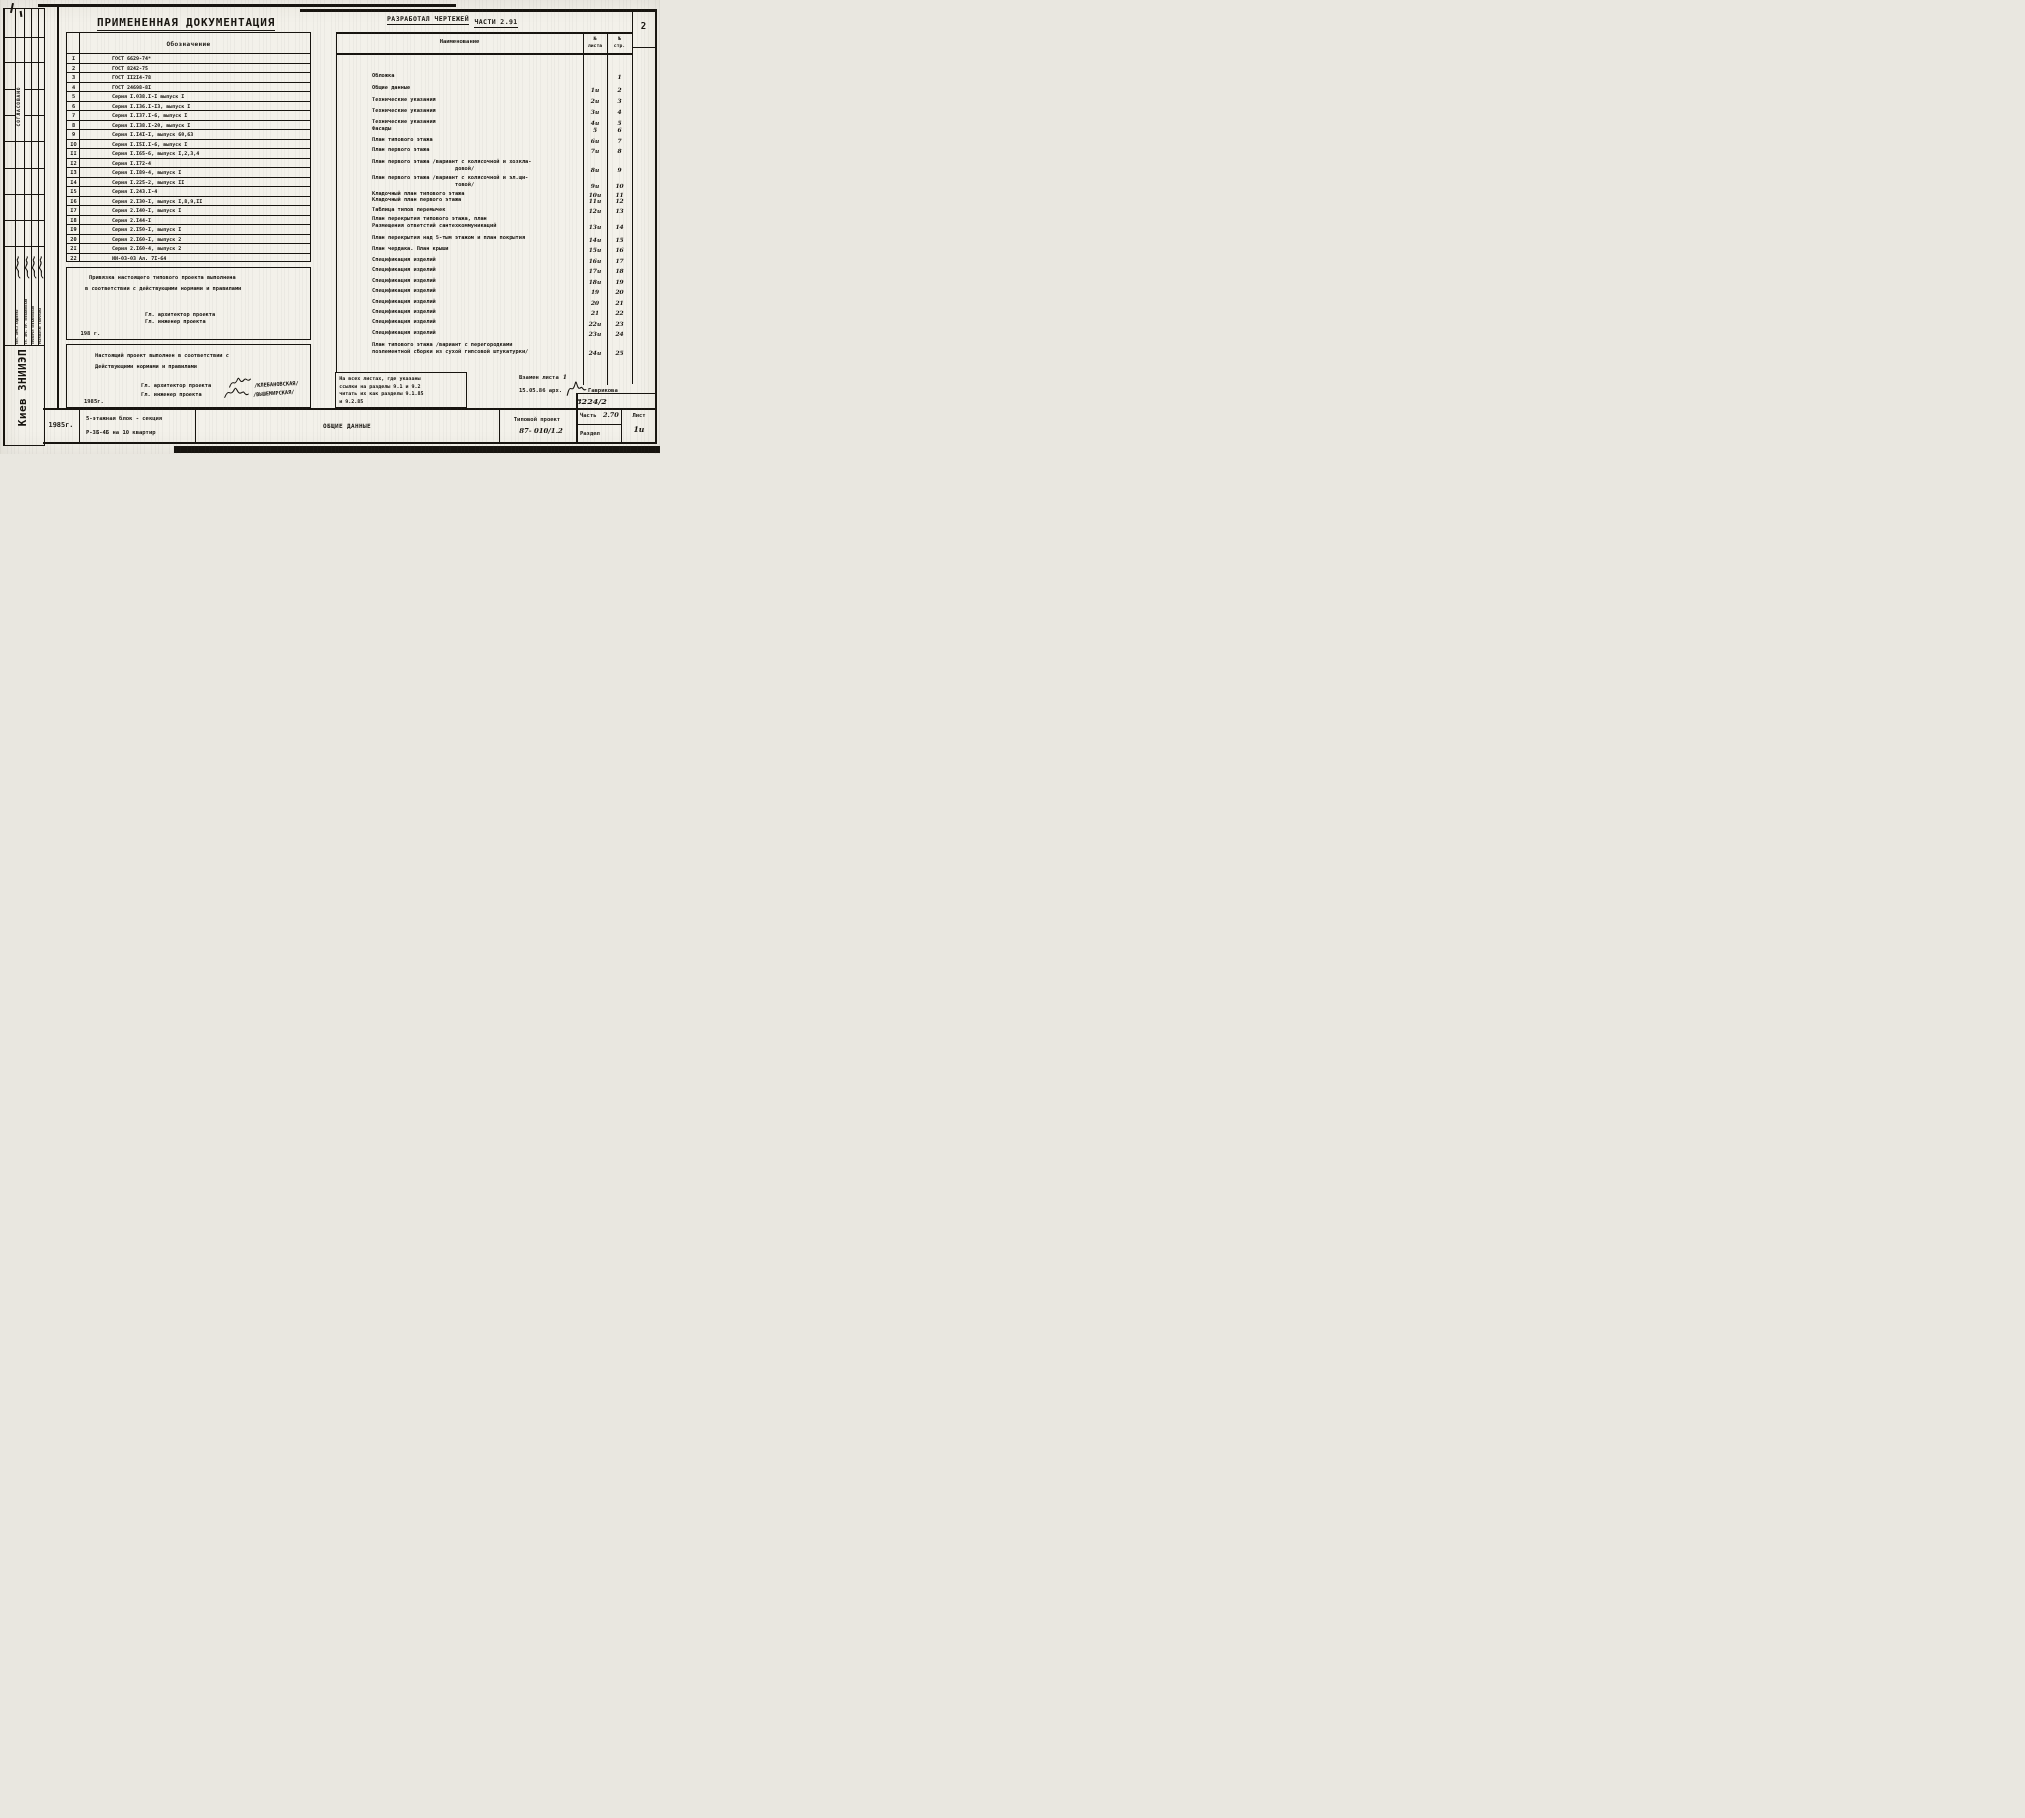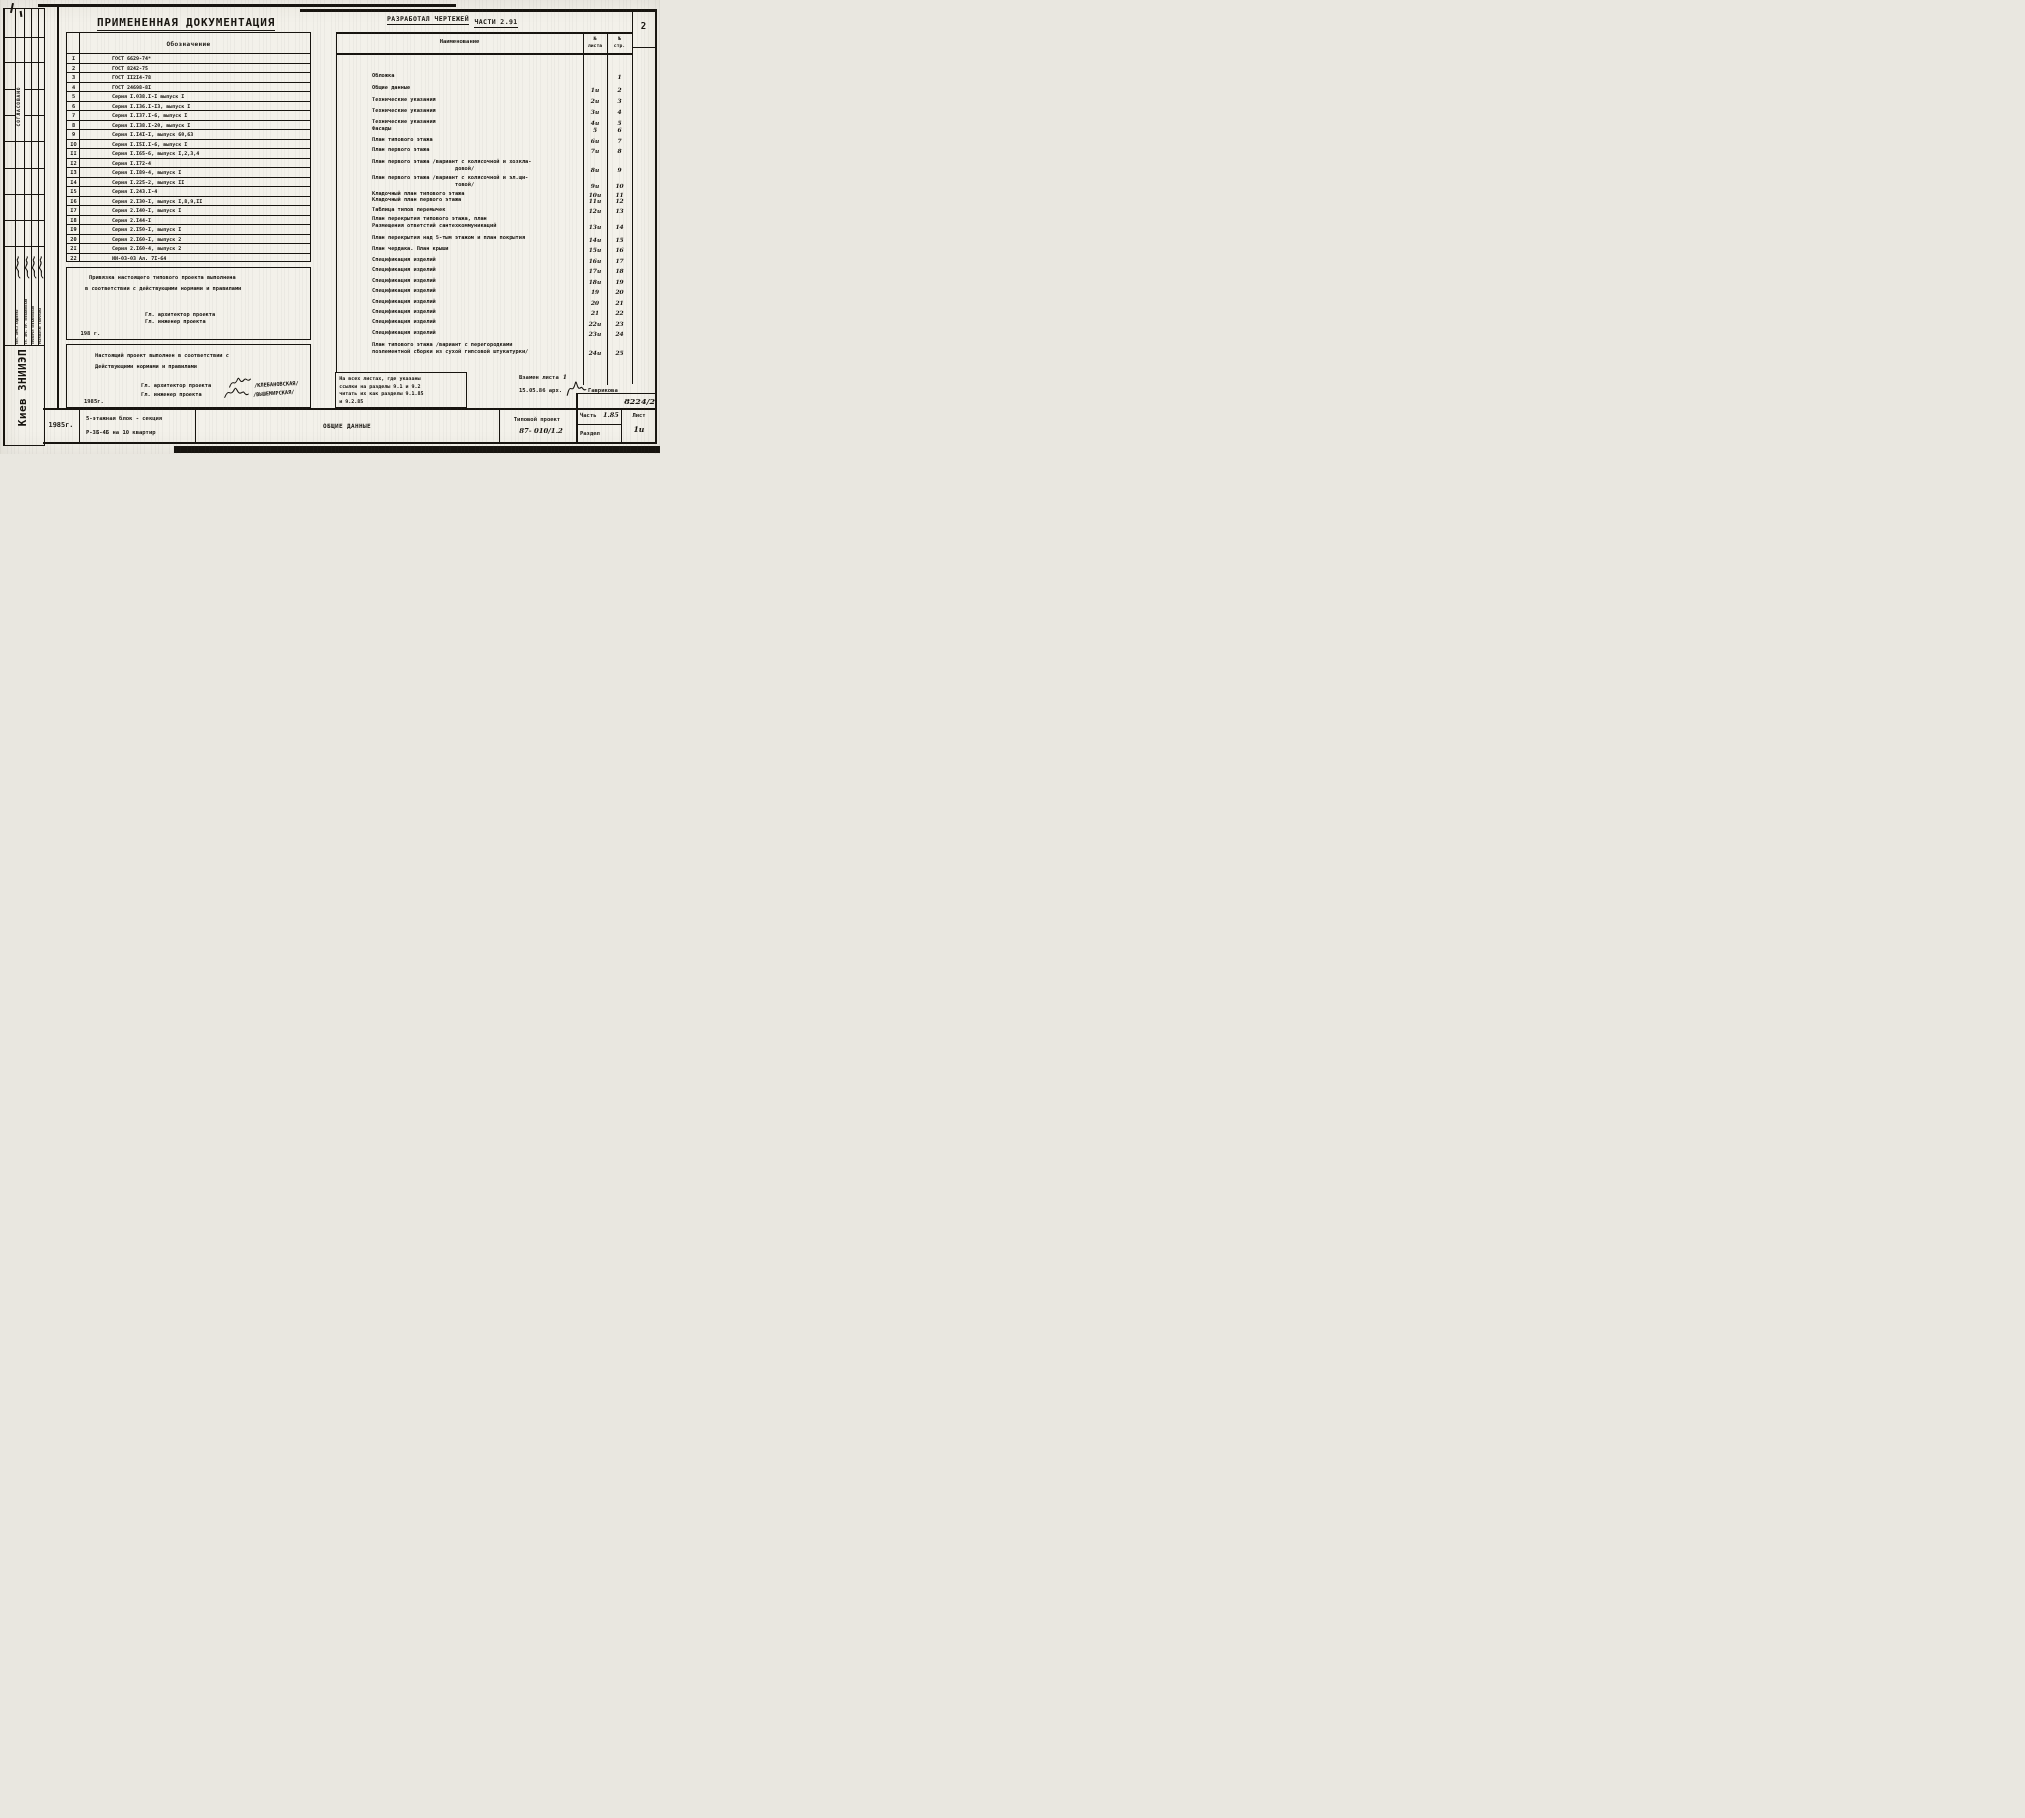--- a/index.html
+++ b/index.html
@@ -411,23 +411,23 @@
   <div class="vline" style="left:621px;top:408px;height:36px;"></div>
   <div class="hline" style="left:576px;top:393px;width:81px;"></div>
   <div class="hline" style="left:576px;top:424px;width:45px;"></div>
 
   <div class="abs tw" style="left:43px;top:421px;width:36px;text-align:center;font-size:6.9px;">1985г.</div>
   <div class="abs tw" style="left:86px;top:415px;font-size:5.5px;">5-этажная блок - секция</div>
   <div class="abs tw" style="left:86px;top:429px;font-size:5.5px;">Р-3Б-4Б на 10 квартир</div>
   <div class="abs tw" style="left:195px;top:422px;width:304px;text-align:center;font-size:6px;letter-spacing:0.4px;">ОБЩИЕ ДАННЫЕ</div>
   <div class="abs tw" style="left:499px;top:416px;width:76px;text-align:center;font-size:5.5px;">Типовой проект</div>
   <div class="abs hand" style="left:499px;top:427px;width:84px;text-align:center;font-size:6.9px;">87- 010/1.2</div>
-  <div class="abs hand" style="left:576px;top:396px;width:79px;text-align:right;font-size:8px;">8224/2</div>
+  <div class="abs hand" style="left:576px;top:396px;width:79px;text-align:left;font-size:8px;">8224/2</div>
   <div class="abs tw" style="left:580px;top:412px;font-size:5.5px;">Часть</div>
-  <div class="abs hand" style="left:603px;top:411px;font-size:6.5px;">1.85</div>
+  <div class="abs hand" style="left:603px;top:411px;font-size:6.5px;">2.70</div>
   <div class="abs tw" style="left:580px;top:430px;font-size:5.5px;">Раздел</div>
   <div class="abs tw" style="left:623px;top:412px;width:32px;text-align:center;font-size:5.5px;">Лист</div>
   <div class="abs hand" style="left:623px;top:425px;width:32px;text-align:center;font-size:7.7px;">1и</div>
 
   <div class="abs" style="left:174px;top:446px;width:486px;height:6.5px;background:var(--ink);"></div>
 
   <div class="noise"></div>
 </div>
 
 

